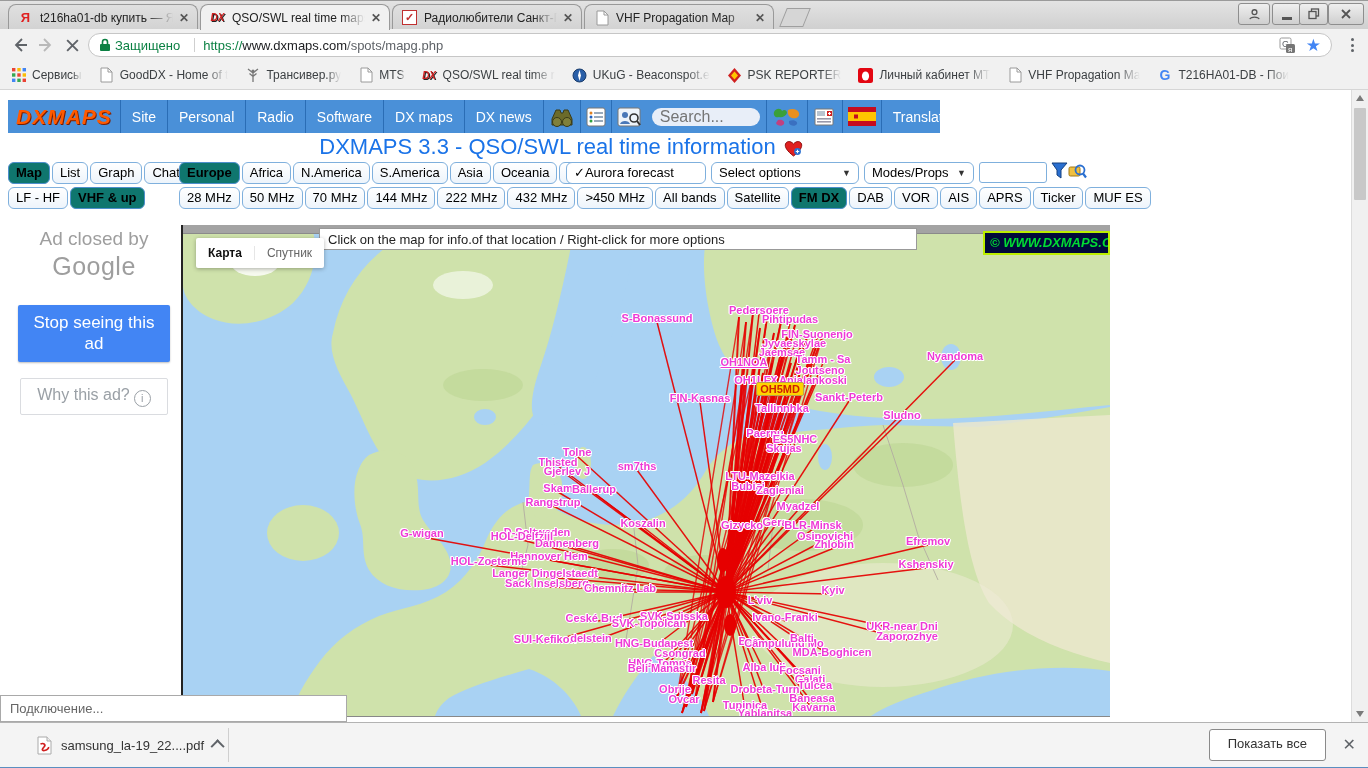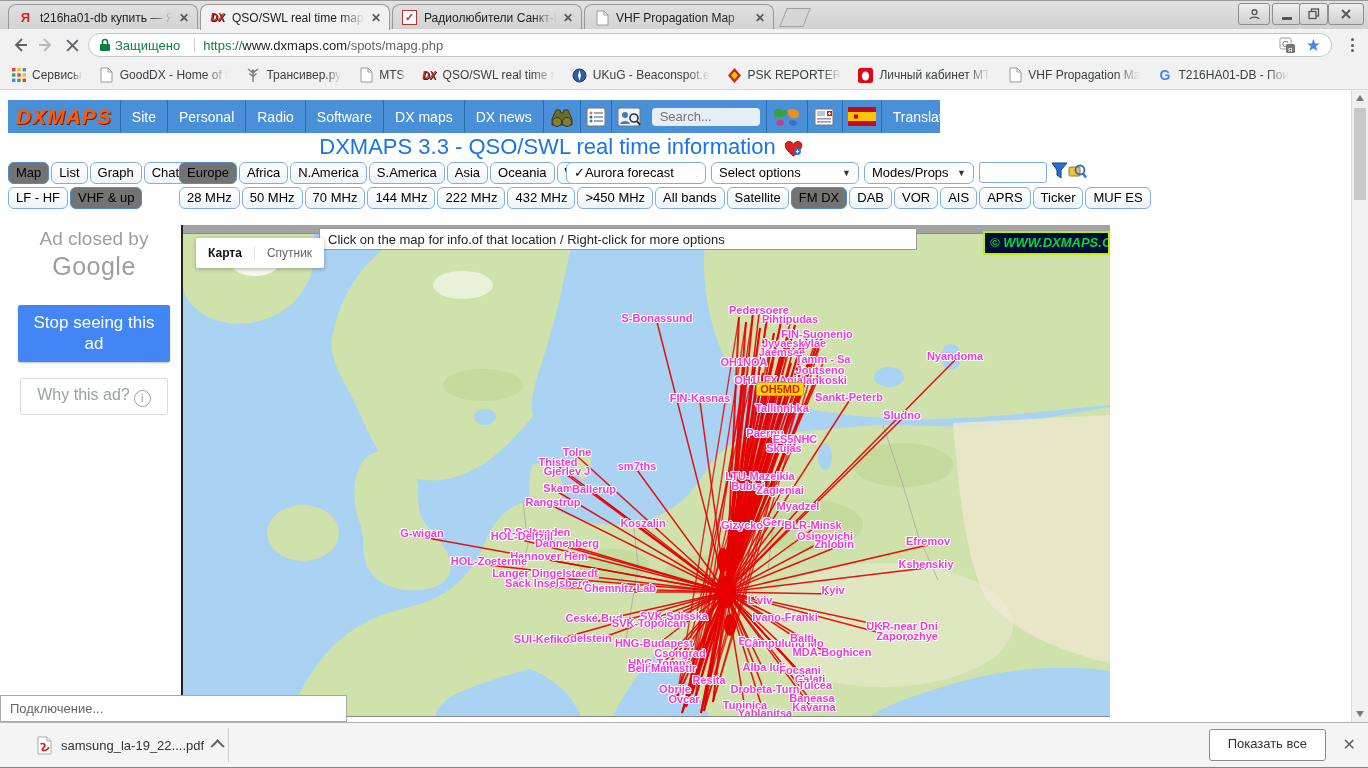--- a/index.html
+++ b/index.html
@@ -50,32 +50,32 @@
                mask-image:linear-gradient(90deg,#000 80%,transparent);}
   
   .page{position:absolute;left:0;top:90px;width:1352px;height:633px;background:#fff;overflow:hidden;}
   .dxnav{position:absolute;left:8px;top:10px;height:33px;width:932px;background:#4a90d8;
          display:flex;align-items:stretch;overflow:hidden;}
   .dxlogo{font-style:italic;font-weight:bold;font-size:21px;padding:0 8px;color:#ff5a00;
           display:flex;align-items:center;text-shadow:1px 1px 0 #7a1d00;letter-spacing:1px;}
   .nav-item{color:#fff;font-size:14px;padding:0 11px;display:flex;align-items:center;
             border-left:1px solid #2a6db5;cursor:pointer;white-space:nowrap;}
   .nav-ico{display:flex;align-items:center;padding:0 5px;border-left:1px solid #2a6db5;cursor:pointer;}
-  .dxsearch{align-self:center;width:92px;height:18px;border:none;border-radius:4px;
-            background:#e8eef8;font-size:13px;color:#888;padding:0 8px;margin:0 6px;}
+  .dxsearch{align-self:center;width:92px;height:18px;border:none;border-radius:9px;
+            background:#e8eef8;font-size:16px;color:#888;padding:0 8px;margin:0 6px;}
   .pagetitle{position:absolute;left:180px;top:44px;width:762px;text-align:center;
              font-size:22px;color:#1a73e8;white-space:nowrap;}
   .heart{display:inline-block;vertical-align:-3px;margin-left:8px;}
   .row1{position:absolute;left:0;top:72px;height:24px;width:1130px;}
   .row2{position:absolute;left:0;top:97px;height:23px;width:1130px;}
   .grp{position:absolute;white-space:nowrap;}
   .btn{display:inline-block;padding:2px 7px 3px;border:1px solid #7fb0dd;border-radius:6px;
        background:linear-gradient(#ffffff,#edf4fb);font-size:13px;color:#000;margin-right:2px;
        cursor:pointer;}
-  .btn.active{background:#737373;border-color:#4d8fcc;font-weight:normal;}
+  .btn.active{background:#0f766e;border-color:#4d8fcc;font-weight:bold;}
   .dd{display:inline-flex;align-items:center;justify-content:space-between;border:1px solid #7fb0dd;
       border-radius:6px;background:#fff;font-size:13px;padding:2px 7px 3px;margin-right:5px;
       cursor:pointer;box-sizing:border-box;}
   .dd .arrow{margin-left:8px;font-size:9px;color:#333;}
   .filter-input{width:62px;height:17px;border:1px solid #7fb0dd;border-radius:3px;margin-right:4px;
       vertical-align:top;}
   
   .ad{position:absolute;left:8px;top:128px;width:172px;text-align:center;}
   .ad-line1{font-size:19px;color:#9e9e9e;margin-top:10px;}
   .ad-line2{font-size:25px;color:#9e9e9e;margin-top:2px;letter-spacing:.5px;}
@@ -610,21 +610,21 @@
         </g>
     </svg>
     <div id="stations">
         <span class="station" style="left: 474px; top: 93px;">S-Bonassund</span>
         <span class="station" style="left: 576px; top: 85px;">Pedersoere</span>
         <span class="station" style="left: 607px; top: 94px;">Pihtipudas</span>
         <span class="station" style="left: 634px; top: 109px;">FIN-Suonenjo</span>
         <span class="station" style="left: 611px; top: 118px;">Jyvaeskylae</span>
         <span class="station" style="left: 599px; top: 127px;">Jaemsae</span>
         <span class="station" style="left: 640px; top: 134px;">Tamm - Sa</span>
-        <span class="station" style="left: 561px; top: 137px;">OH1NOA</span>
+        <span class="station" style="left: 561px; top: 137px; text-decoration: underline;">OH1NOA</span>
         <span class="station" style="left: 637px; top: 145px;">Joutseno</span>
         <span class="station" style="left: 573px; top: 155px;">OH1LFX</span>
         <span class="station" style="left: 630px; top: 155px;">Anjalankoski</span>
         <span class="station hl" style="left: 597px; top: 164px;">OH5MD</span>
         <span class="station" style="left: 517px; top: 173px;">FIN-Kasnas</span>
         <span class="station" style="left: 666px; top: 172px;">Sankt-Peterb</span>
         <span class="station" style="left: 599px; top: 183px;">Tallinnhka</span>
         <span class="station" style="left: 719px; top: 190px;">Sludno</span>
         <span class="station" style="left: 772px; top: 131px;">Nyandoma</span>
         <span class="station" style="left: 582px; top: 208px;">Paernu</span>

